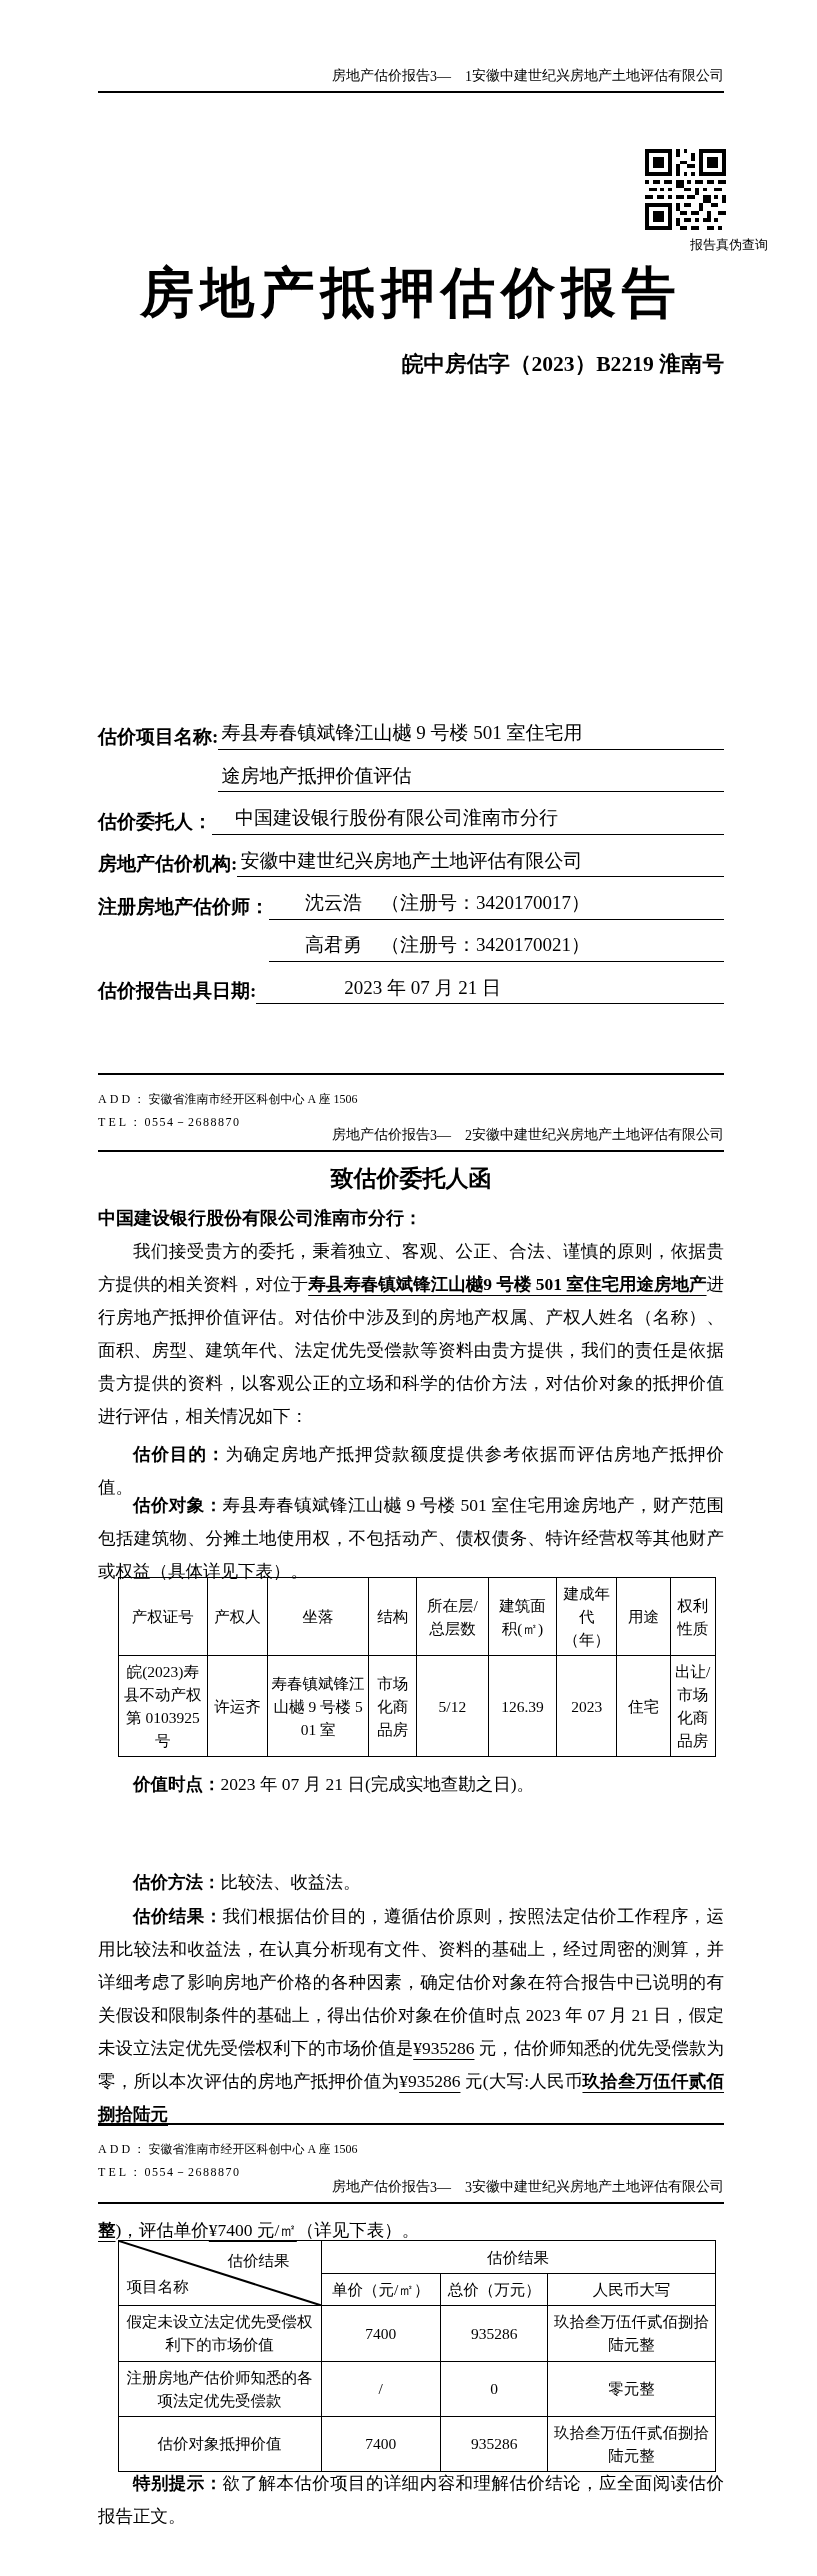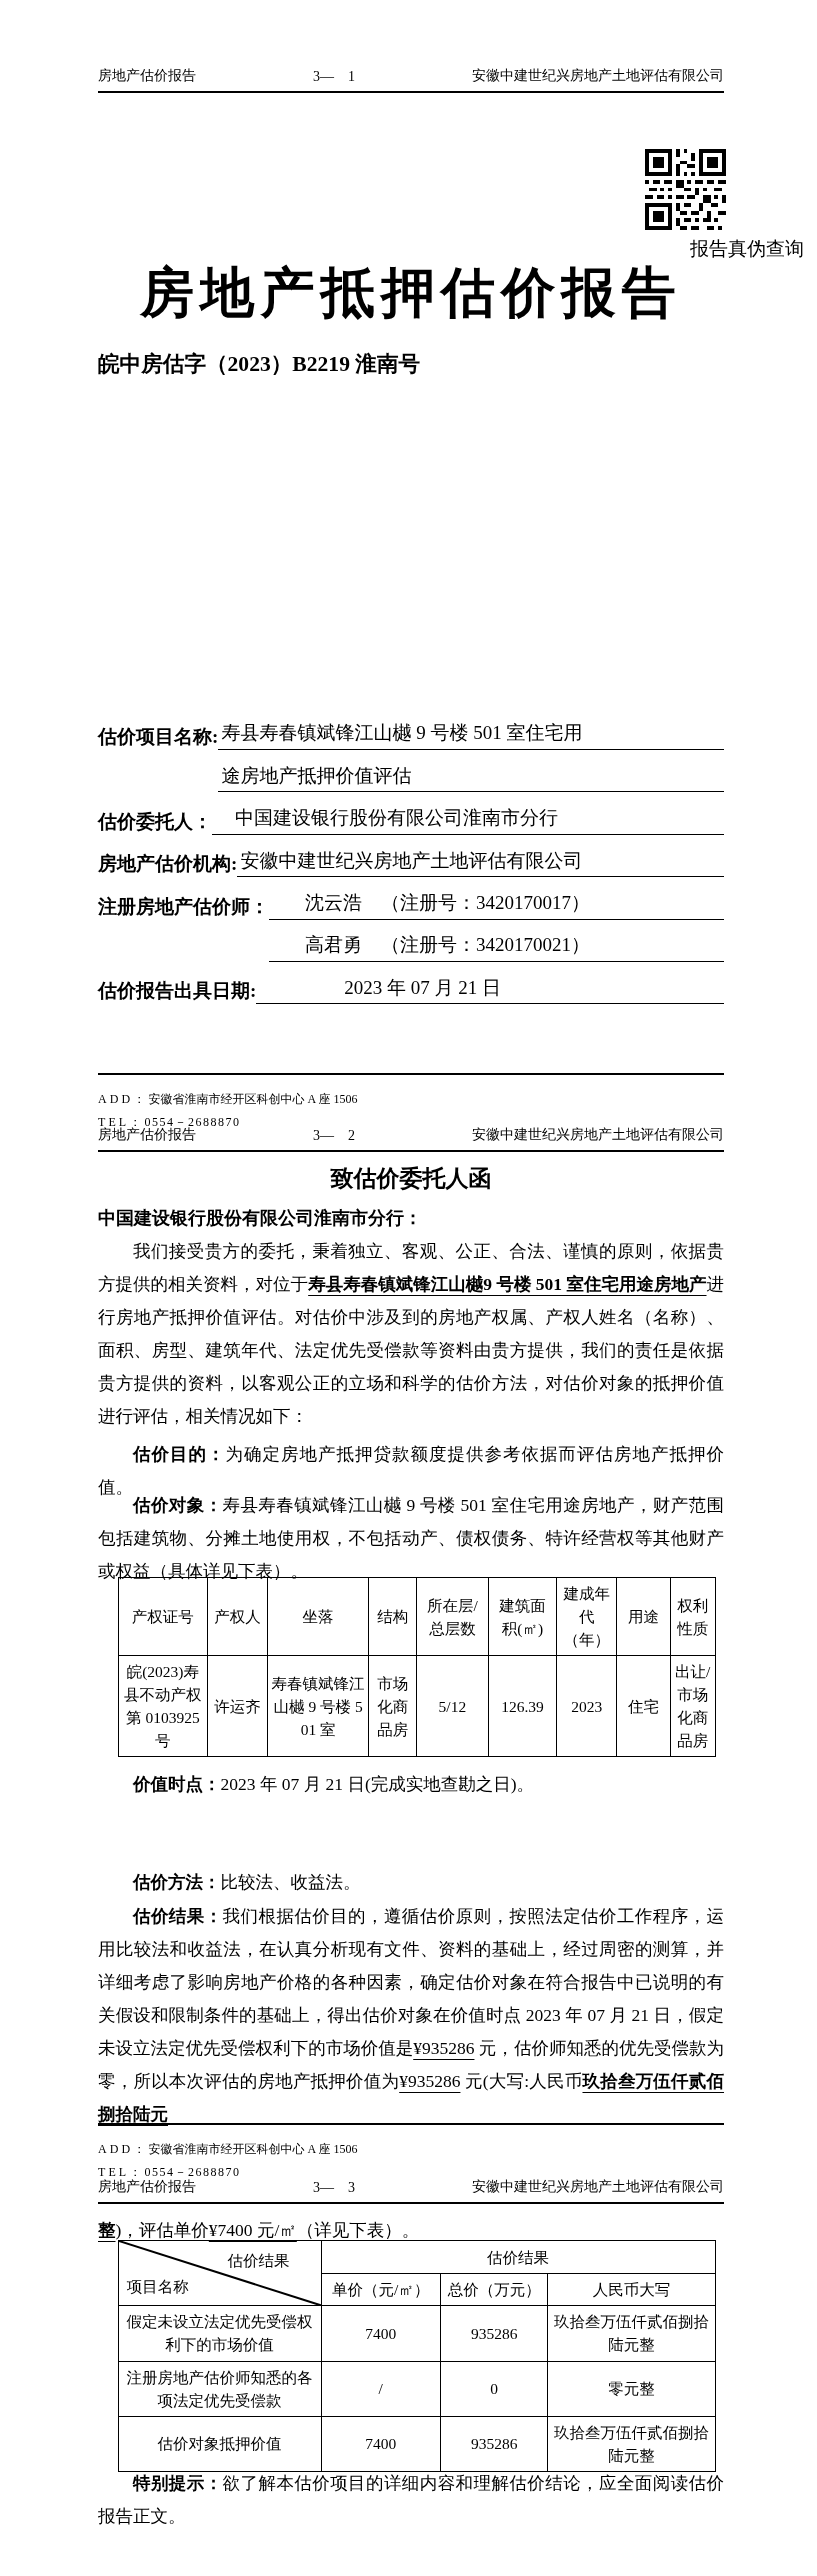--- a/index.html
+++ b/index.html
@@ -1,33 +1,33 @@
 <!DOCTYPE html>
 <html style="font-size:8.2px"><head>
 <meta charset="utf-8">
 <style>
   html,body{margin:0;padding:0;background:#e8e8e8;}
   .page{position:relative;width:818px;height:3300px;background:#ffffff;margin:0 auto;
         font-family:"Liberation Serif","DejaVu Serif",serif;color:#000;overflow:hidden;}
   .abs{position:absolute;left:98px;width:626px;}
 
   
-  .hdr{display:flex;justify-content:space-between;align-items:flex-end;
+  .hdr{display:flex;justify-content:flex-end;align-items:flex-end;
        font-size:14px;border-bottom:2.1px solid #000;padding-bottom:6.2px;}
   .hdr span{white-space:pre;}
   .ftr{border-top:2.1px solid #000;padding-top:13px;font-size:12px;line-height:23px;}
   .ftr .lbl{letter-spacing:3.1px;}
   .ftr .tel-val{letter-spacing:1.5px;}
 
   
   .cover-title{text-align:center;font-size:54px;font-weight:bold;letter-spacing:6.2px;
                font-family:"Liberation Sans","DejaVu Sans",sans-serif;}
-  .cover-docno{text-align:left;font-size:21.6px;font-weight:bold;}
+  .cover-docno{text-align:right;font-size:21.6px;font-weight:bold;}
   .qr-wrap{position:absolute;right:92px;top:149px;width:81px;text-align:center;}
-  .qr-cap{font-size:19px;margin-top:4.1px;white-space:nowrap;margin-left:45px;}
+  .qr-cap{font-size:13px;margin-top:4.1px;white-space:nowrap;margin-left:45px;}
   .fld{display:flex;align-items:flex-end;height:30px;margin-bottom:12.4px;font-size:19px;}
   .fld .lab{font-weight:bold;white-space:pre;flex:0 0 auto;}
   .fld .ghost{visibility:hidden;}
   .fld .val{flex:1 1 auto;border-bottom:1.5px solid #000;padding:0 0 2.6px 3.1px;white-space:pre;}
   .pl45{padding-left:23px!important;}
   .pl70{padding-left:36px!important;}
   .pl170{padding-left:88px!important;}
 
   
   .lt-title{text-align:center;font-weight:bold;font-size:23px;}

